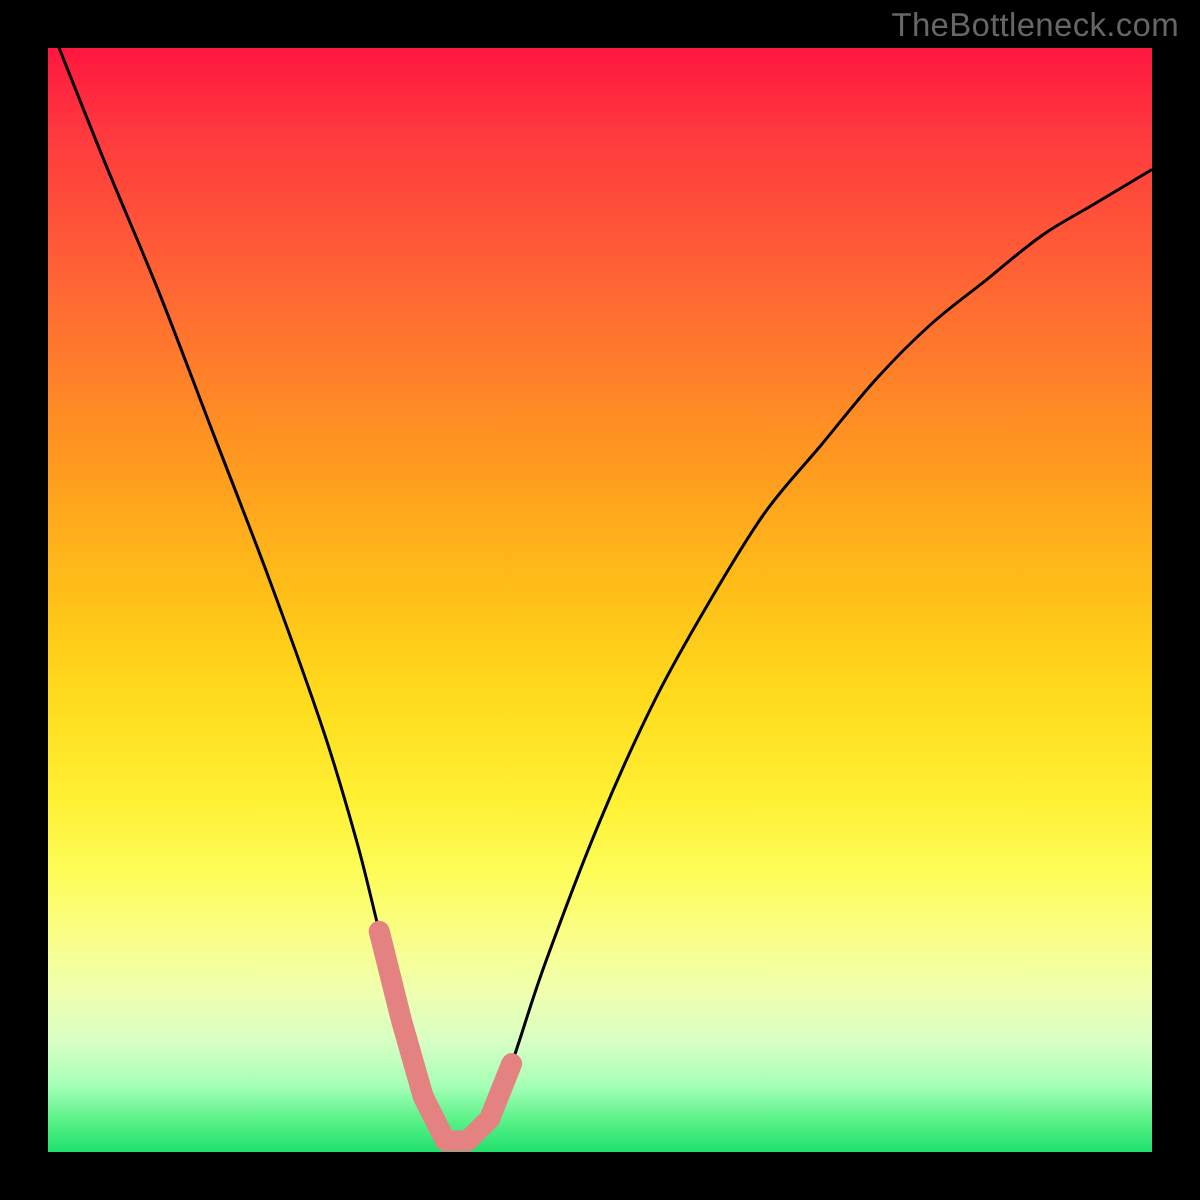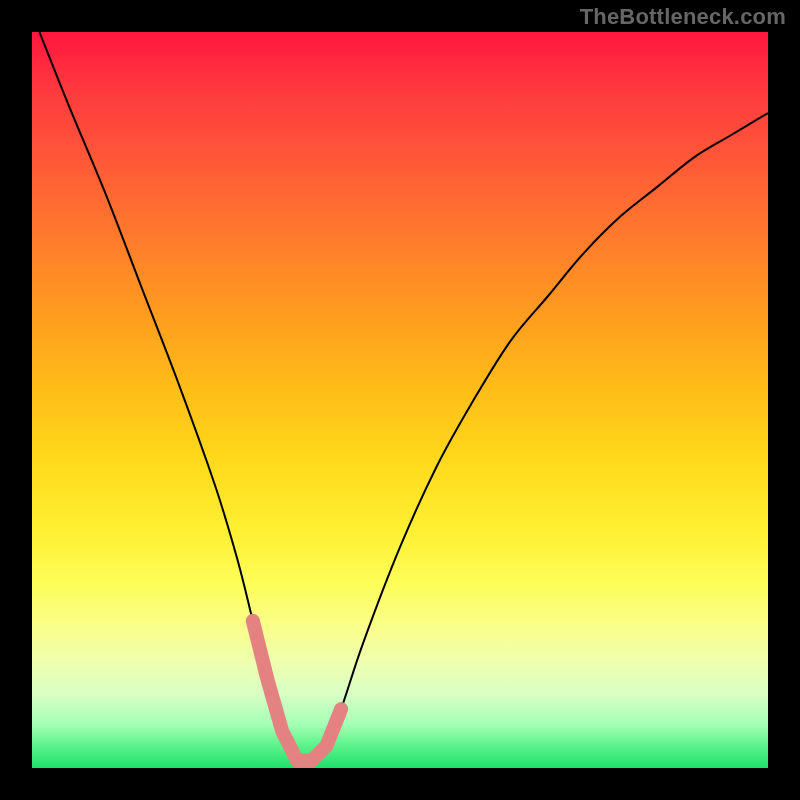--- a/index.html
+++ b/index.html
@@ -12,21 +12,20 @@
     font-family: Arial, Helvetica, sans-serif;
   }
   .attribution {
     position: absolute;
     top: 4px;
     right: 14px;
     color: #666;
     font-size: 22px;
     letter-spacing: 0.2px;
     z-index: 20;
-    font-weight: bold;
   }
   .plot {
     position: absolute;
     left: 32px;
     top: 32px;
     width: 736px;
     height: 736px;
     z-index: 5;
     background: linear-gradient(to bottom,
       #ff173f 0%,

